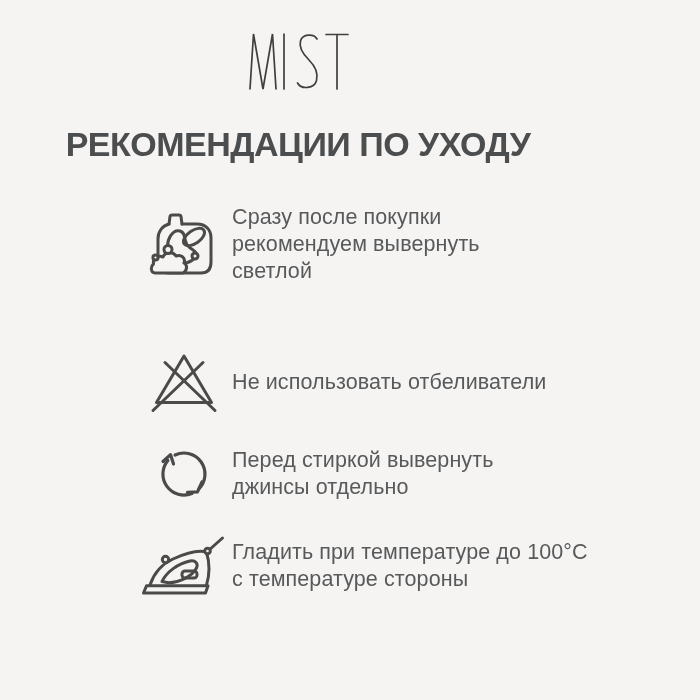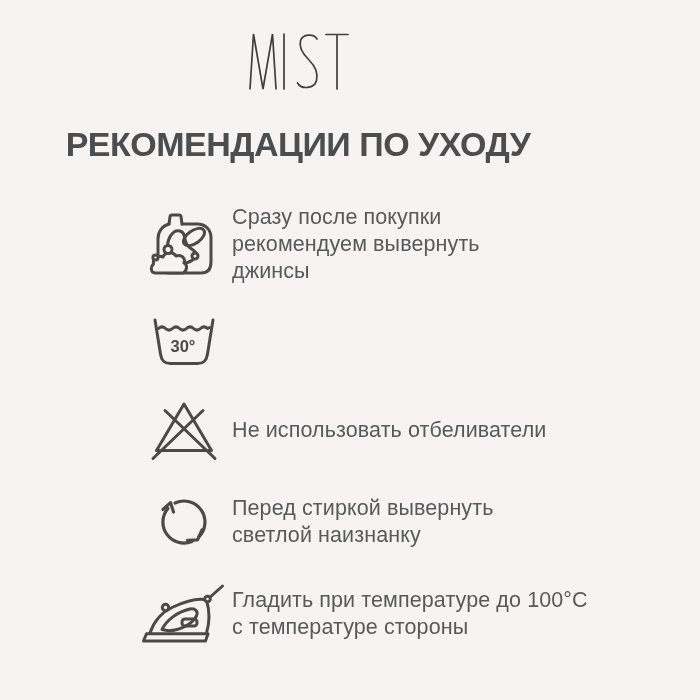--- a/index.html
+++ b/index.html
@@ -80,32 +80,25 @@
           <path d="M19 39 C17 28 24 18 31 20 C38 22 33.5 30 40 36 C45 40 48.5 40.5 46 45.5 C43 52 33 54 27 51 C22 48.8 20 45 19 39 Z"></path>
           <path d="M6 62 C2 62 1 56 4.5 53 C3.5 47 9 44 14 46 C16 41 24 40 27 45 C32 43 37 47 35 52 C39 54 38 60 34 62 Z" fill="#f5f4f2"></path>
           <circle cx="19" cy="38.5" r="4" fill="#f5f4f2"></circle>
           <circle cx="46" cy="45" r="3" fill="#f5f4f2"></circle>
           <circle cx="6.5" cy="46.5" r="2.6" fill="#f5f4f2"></circle>
         </svg>
       </div>
       <div class="row-text">
         <div>Сразу после покупки</div>
         <div>рекомендуем вывернуть</div>
-        <div>джинсы</div>
+        <div>светлой</div>
       </div>
     </div>
 
     <div class="row">
-      <div class="icon-cell">
-        <svg width="64" height="48" viewBox="0 0 64 48" fill="none" stroke="#4a4a4a" stroke-width="3" stroke-linecap="round" stroke-linejoin="round">
-          <path d="M3 2 L8.5 36 C9.5 43.5 13 45.5 18.5 45.5 L45.5 45.5 C51 45.5 54.5 43.5 55.5 36 L61 2"></path>
-          <path d="M6.5 10.5 Q10 7.2 13.5 10.5 Q17 13.8 20.5 10.5 Q24 7.2 27.5 10.5 Q31 13.8 34.5 10.5 Q38 7.2 41.5 10.5 Q45 13.8 48.5 10.5 Q52 7.2 55.5 10.5 L57.5 9.5"></path>
-          <text class="tub-label" x="31" y="33.5" text-anchor="middle" stroke="none">30°</text>
-        </svg>
-      </div>
     </div>
 
     <div class="row">
       <div class="icon-cell">
         <svg width="70" height="62" viewBox="0 0 70 62" fill="none" stroke="#4a4a4a" stroke-width="3" stroke-linecap="round" stroke-linejoin="round">
           <path d="M35 5 L62.5 51.5 L7.5 51.5 Z"></path>
           <path d="M16 11.5 L66 59.5"></path>
           <path d="M54 11.5 L4 59.5"></path>
         </svg>
       </div>
@@ -118,21 +111,21 @@
       <div class="icon-cell">
         <svg width="56" height="56" viewBox="0 0 56 56" fill="none" stroke="#4a4a4a" stroke-width="3.2" stroke-linecap="round" stroke-linejoin="round">
           <path d="M19.1 9 A21 21 0 0 1 42.85 42.85"></path>
           <path d="M35.9 47.5 A21 21 0 0 1 11.9 14.5"></path>
           <path d="M7 15.5 L14.5 8.6 L17.5 18"></path>
           <path d="M46 36 L41.5 45.8 L31.5 46.3"></path>
         </svg>
       </div>
       <div class="row-text">
         <div>Перед стиркой вывернуть</div>
-        <div>светлой наизнанку</div>
+        <div>джинсы отдельно</div>
       </div>
     </div>
 
     <div class="row">
       <div class="icon-cell">
         <svg width="84" height="62" viewBox="0 0 84 62" fill="none" stroke="#4a4a4a" stroke-width="3" stroke-linecap="round" stroke-linejoin="round">
           <path d="M66 16 L80.5 3"></path>
           <path d="M8 50 C12 38 20 29 31 24 C43 18.5 55 15.5 62 16.5 L64.5 17.2 C67.5 27 67.5 40 64.5 50"></path>
           <path d="M20 46.5 C24.5 37 36 28.5 48 26 C53.5 25 56.5 28.5 54.5 33 C50 41.5 38 47 26.5 47.8 Z"></path>
           <rect x="40" y="36" width="15" height="7" rx="3"></rect>

